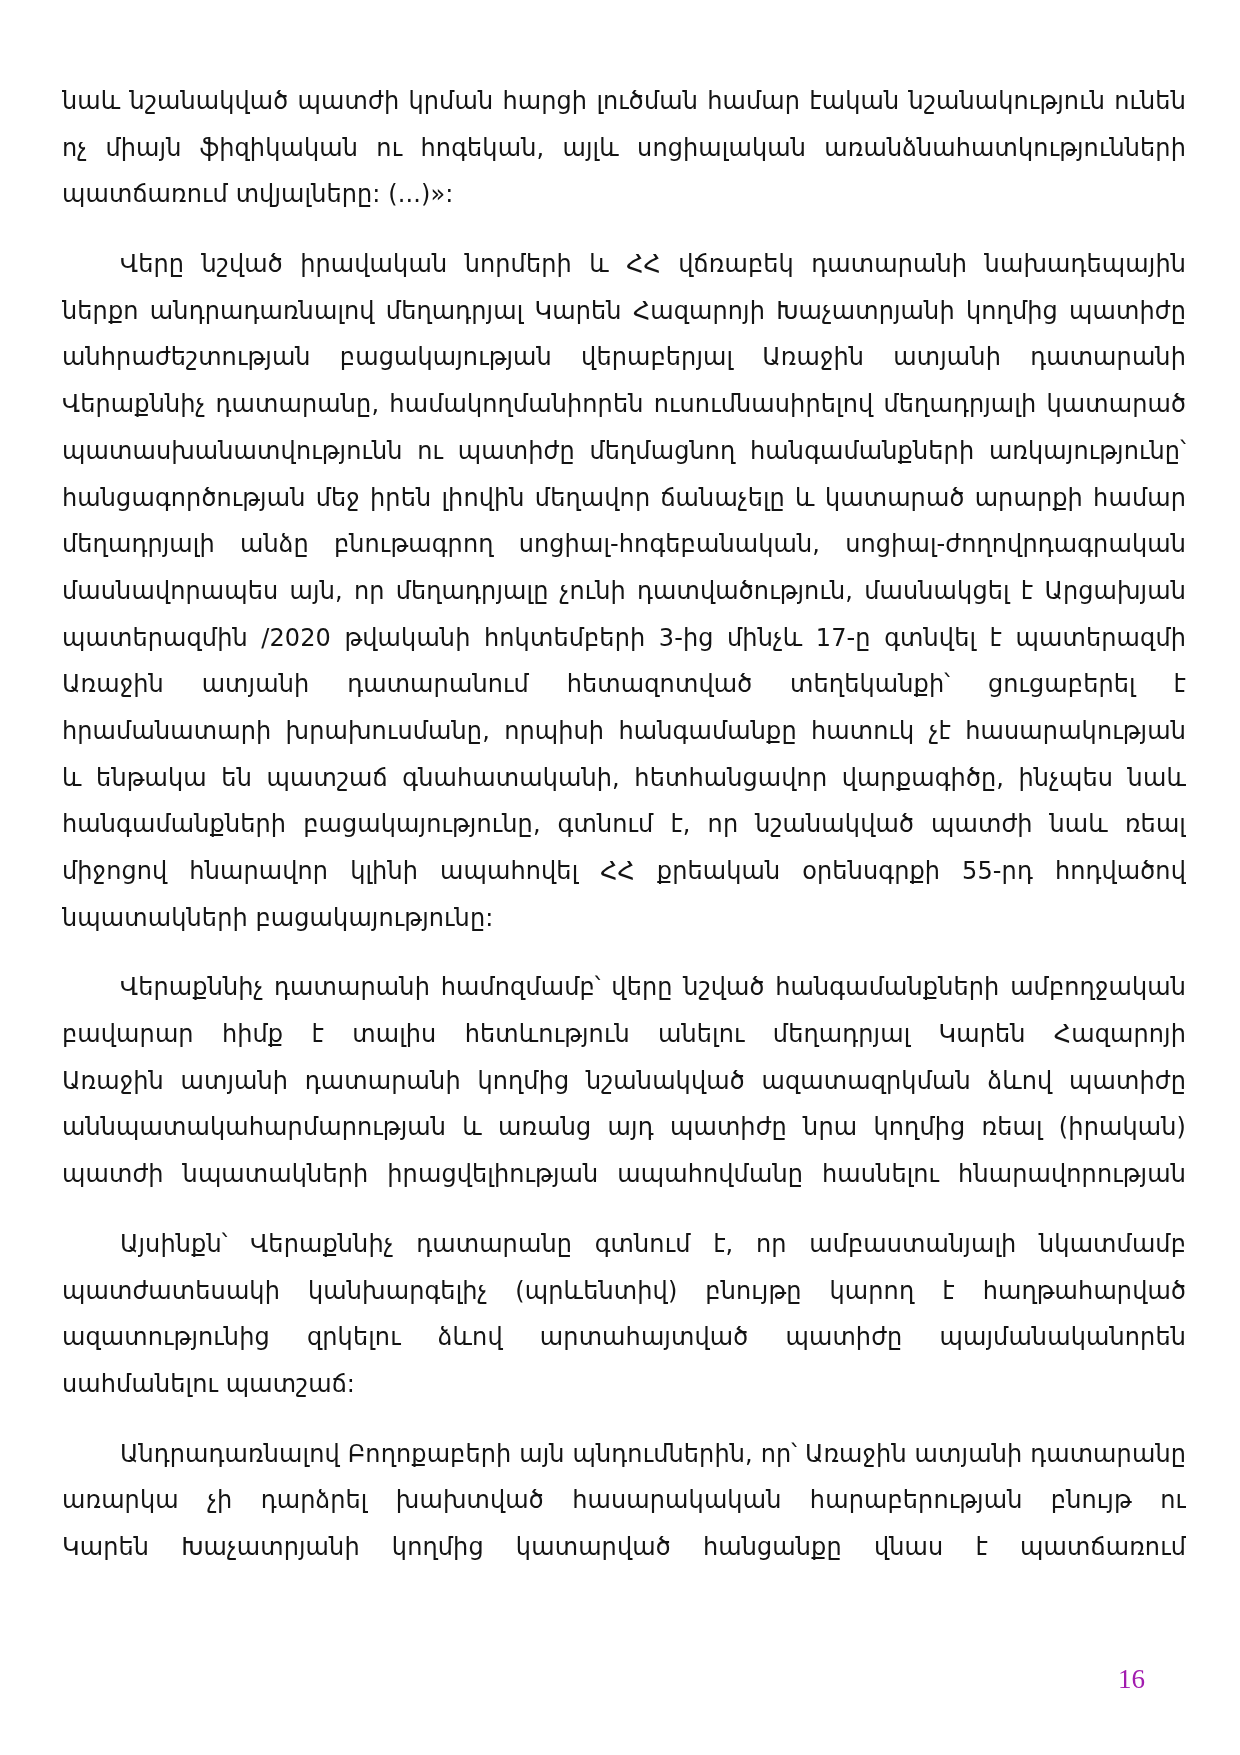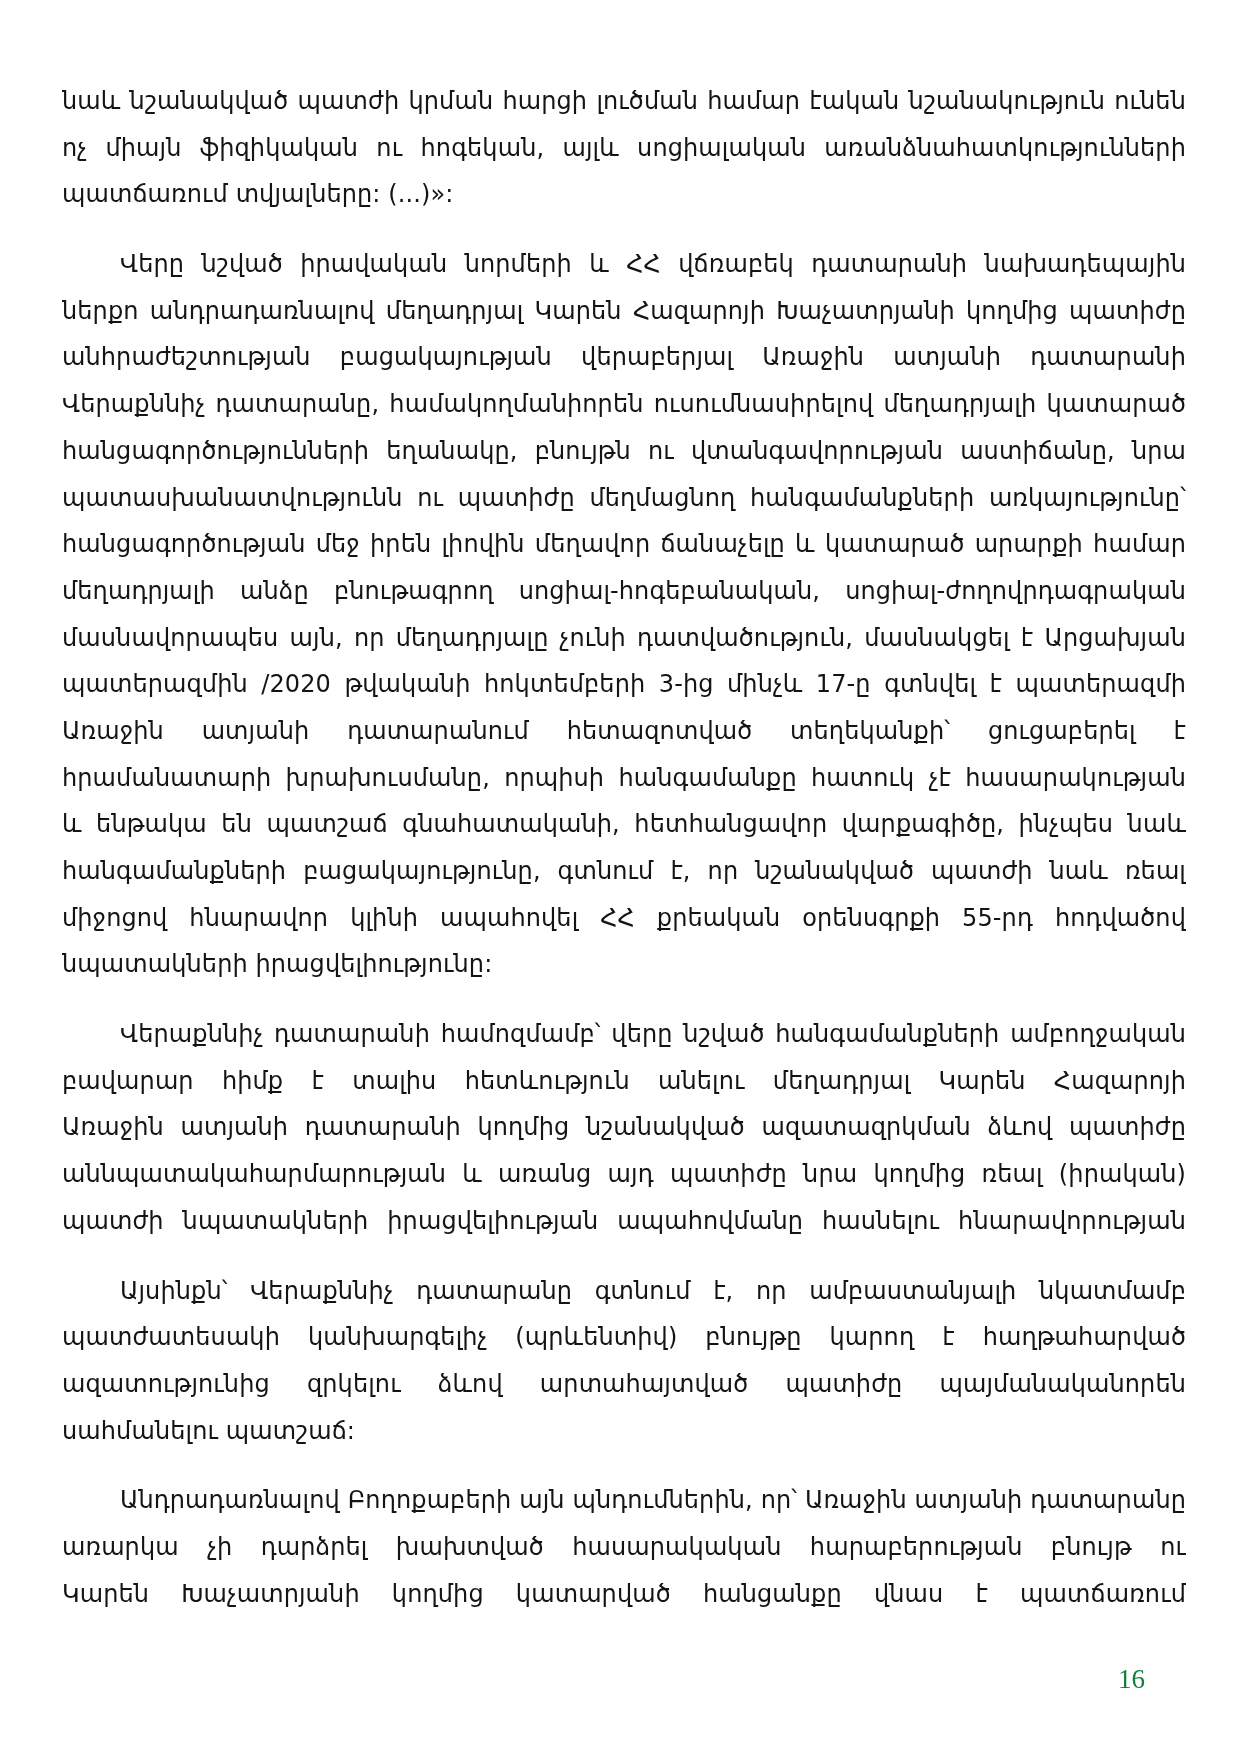--- a/index.html
+++ b/index.html
@@ -41,50 +41,49 @@
   }
   .line.indent {
     text-indent: 58px;
   }
   .page-number {
     position: absolute;
     top: 1664px;
     right: 95px;
     font-family: "Liberation Serif", serif;
     font-size: 27px;
-    color: #15803d;
+    color: #a21caf;
   }
 </style>
 </head>
 <body>
 
 <div class="page">
   <div class="doc-body">
       <div class="paragraph">
         <div class="line">նաև նշանակված պատժի կրման հարցի լուծման համար էական նշանակություն ունեն հանցավորի անձի</div>
         <div class="line">ոչ միայն ֆիզիկական ու հոգեկան, այլև սոցիալական առանձնահատկությունների վերաբերյալ</div>
         <div class="line last">պատճառում տվյալները: (...)»:</div>
       </div>
       <div class="paragraph">
         <div class="line indent">Վերը նշված իրավական նորմերի և ՀՀ վճռաբեկ դատարանի նախադեպային իրավունքի լույսի</div>
         <div class="line">ներքո անդրադառնալով մեղադրյալ Կարեն Հազարոյի Խաչատրյանի կողմից պատիժը կրելու</div>
         <div class="line">անհրաժեշտության բացակայության վերաբերյալ Առաջին ատյանի դատարանի հետևություններին</div>
         <div class="line">Վերաքննիչ դատարանը, համակողմանիորեն ուսումնասիրելով մեղադրյալի կատարած</div>
-        <div class="line">հանցագործությունների եղանակը, բնույթն ու վտանգավորության աստիճանը, նրա</div>
         <div class="line">պատասխանատվությունն ու պատիժը մեղմացնող հանգամանքների առկայությունը՝ կատարված</div>
         <div class="line">հանցագործության մեջ իրեն լիովին մեղավոր ճանաչելը և կատարած արարքի համար զղջալը,</div>
         <div class="line">մեղադրյալի անձը բնութագրող սոցիալ-հոգեբանական, սոցիալ-ժողովրդագրական հատկանիշները,</div>
         <div class="line">մասնավորապես այն, որ մեղադրյալը չունի դատվածություն, մասնակցել է Արցախյան 44-օրյա</div>
         <div class="line">պատերազմին /2020 թվականի հոկտեմբերի 3-ից մինչև 17-ը գտնվել է պատերազմի դաշտում/ և ըստ</div>
         <div class="line">Առաջին ատյանի դատարանում հետազոտված տեղեկանքի՝ ցուցաբերել է խիզախություն և արժանացել է</div>
         <div class="line">հրամանատարի խրախուսմանը, որպիսի հանգամանքը հատուկ չէ հասարակության լայն զանգվածներին</div>
         <div class="line">և ենթակա են պատշաճ գնահատականի, հետհանցավոր վարքագիծը, ինչպես նաև ծանրացնող</div>
         <div class="line">հանգամանքների բացակայությունը, գտնում է, որ նշանակված պատժի նաև ռեալ (իրական) չկիրառման</div>
         <div class="line">միջոցով հնարավոր կլինի ապահովել ՀՀ քրեական օրենսգրքի 55-րդ հոդվածով նախատեսված՝ պատժի</div>
-        <div class="line last">նպատակների իրացվելիությունը:</div>
+        <div class="line last">նպատակների բացակայությունը:</div>
       </div>
       <div class="paragraph">
         <div class="line indent">Վերաքննիչ դատարանի համոզմամբ՝ վերը նշված հանգամանքների ամբողջական վերլուծությունը</div>
         <div class="line">բավարար հիմք է տալիս հետևություն անելու մեղադրյալ Կարեն Հազարոյի Խաչատրյանի նկատմամբ</div>
         <div class="line">Առաջին ատյանի դատարանի կողմից նշանակված ազատազրկման ձևով պատիժը փաստացի կիրառելու</div>
         <div class="line">աննպատակահարմարության և առանց այդ պատիժը նրա կողմից ռեալ (իրական) կրելու սույն գործով</div>
         <div class="line last">պատժի նպատակների իրացվելիության ապահովմանը հասնելու հնարավորության մասին:</div>
       </div>
       <div class="paragraph">
         <div class="line indent">Այսինքն՝ Վերաքննիչ դատարանը գտնում է, որ ամբաստանյալի նկատմամբ նշանակված</div>

